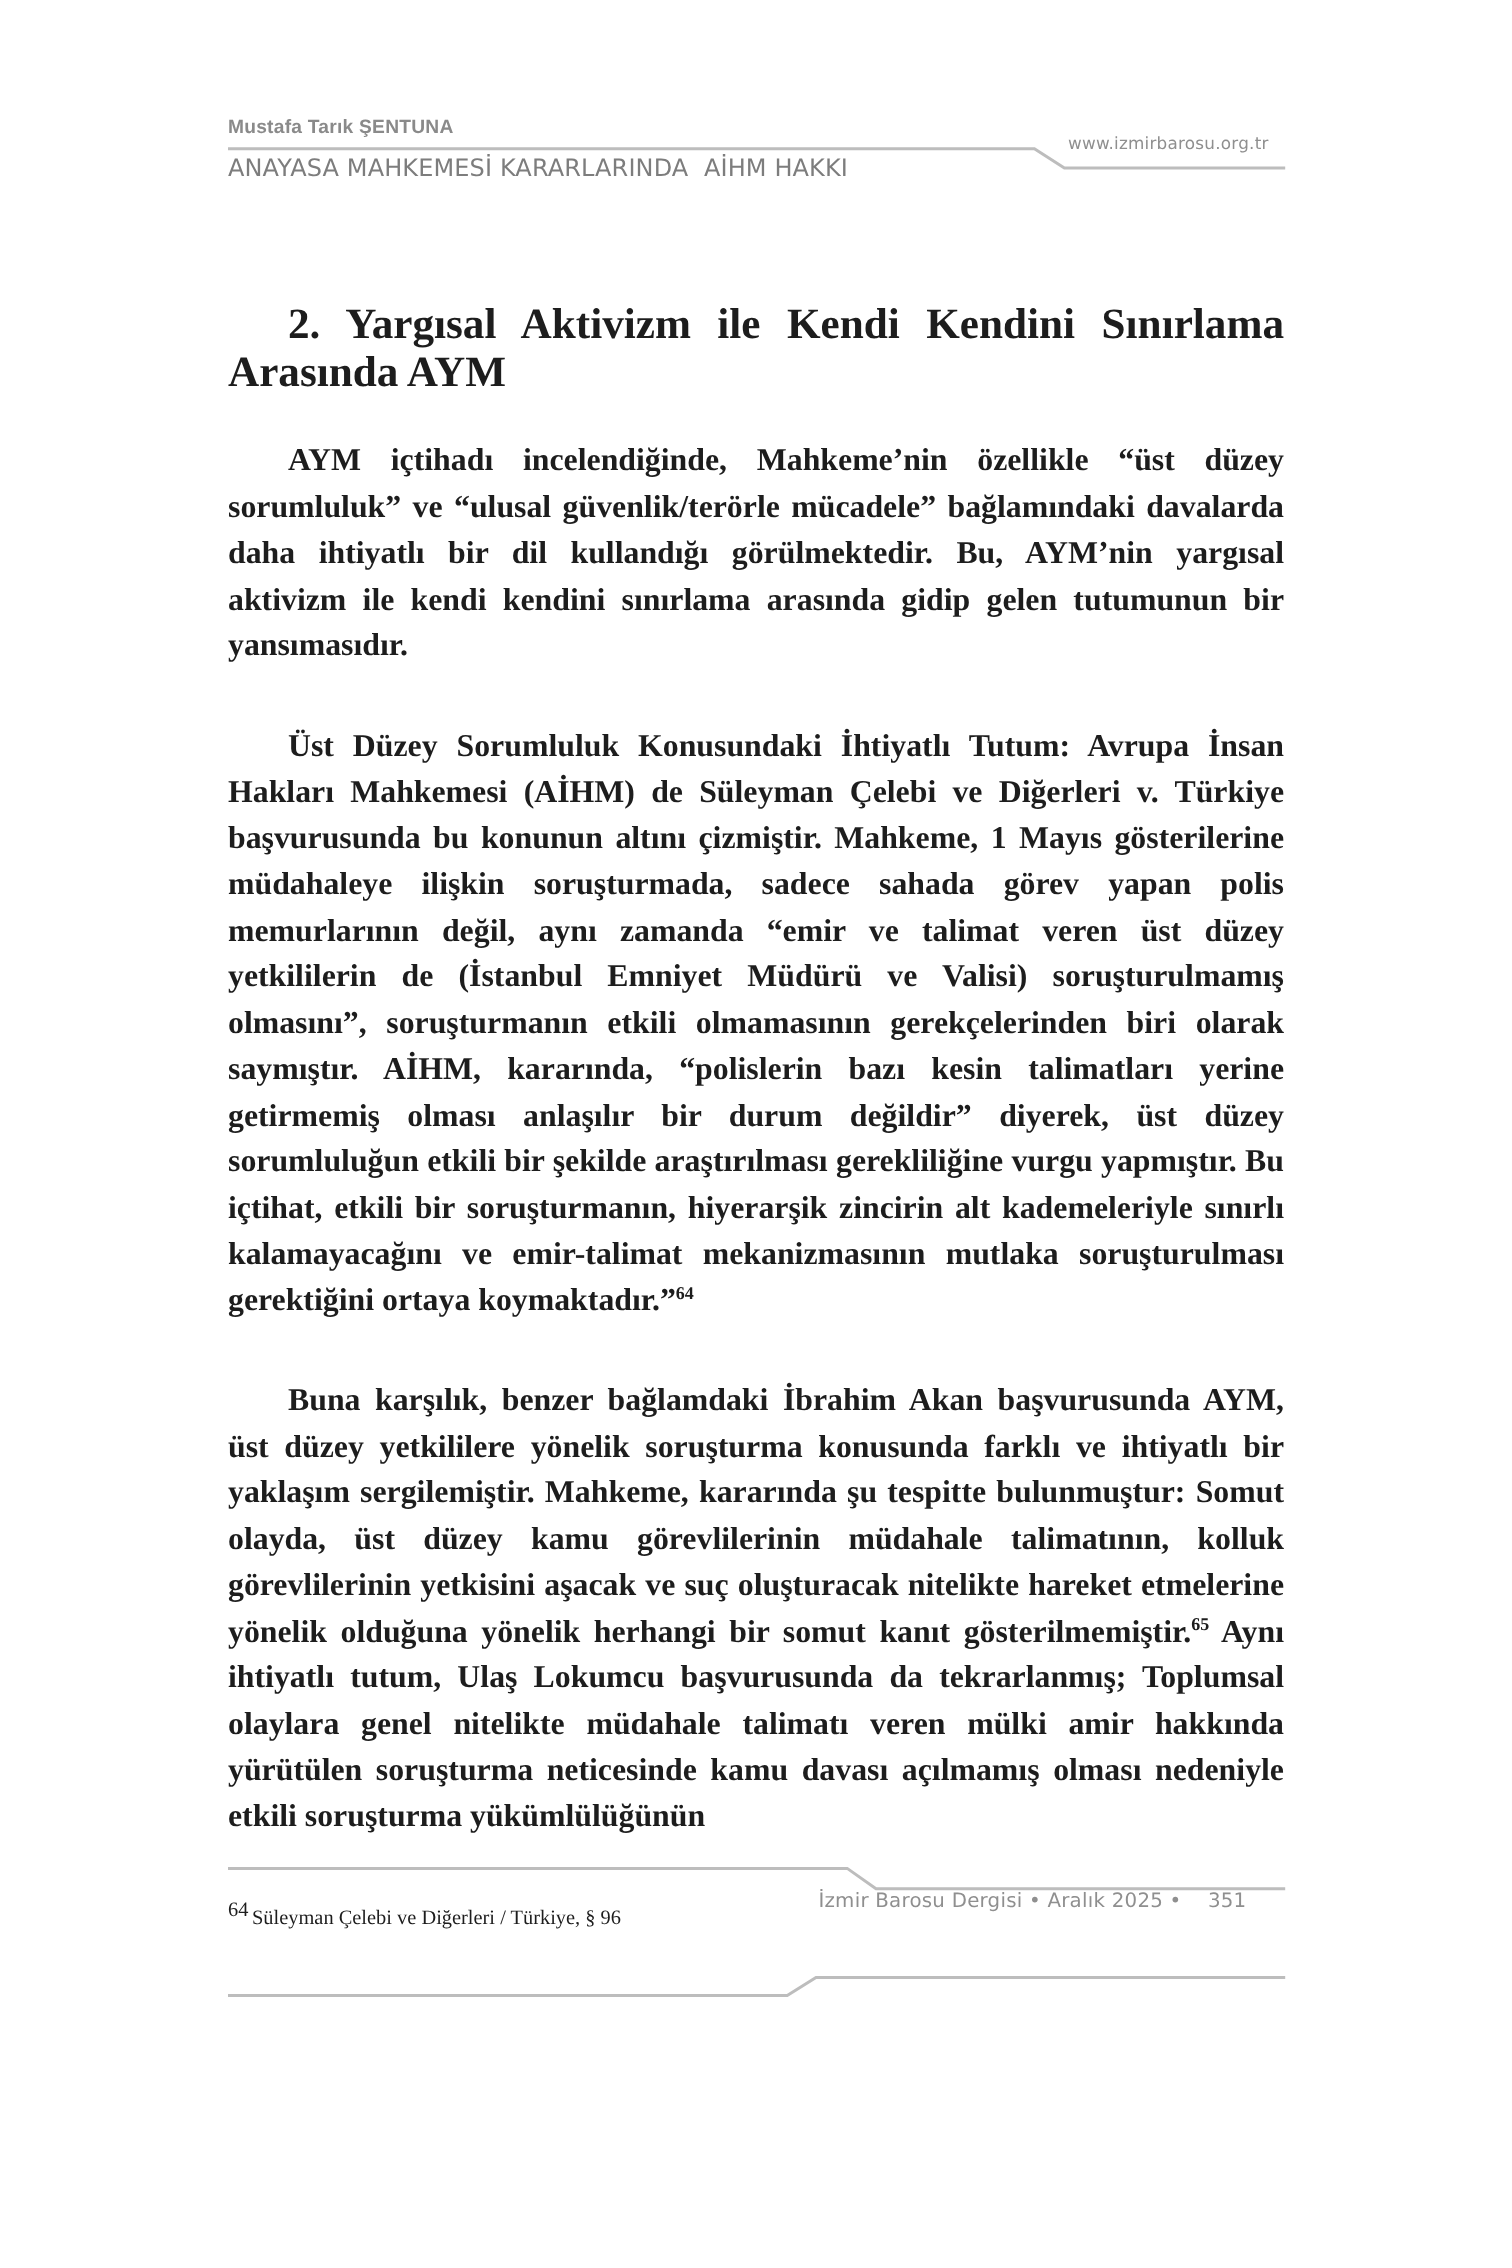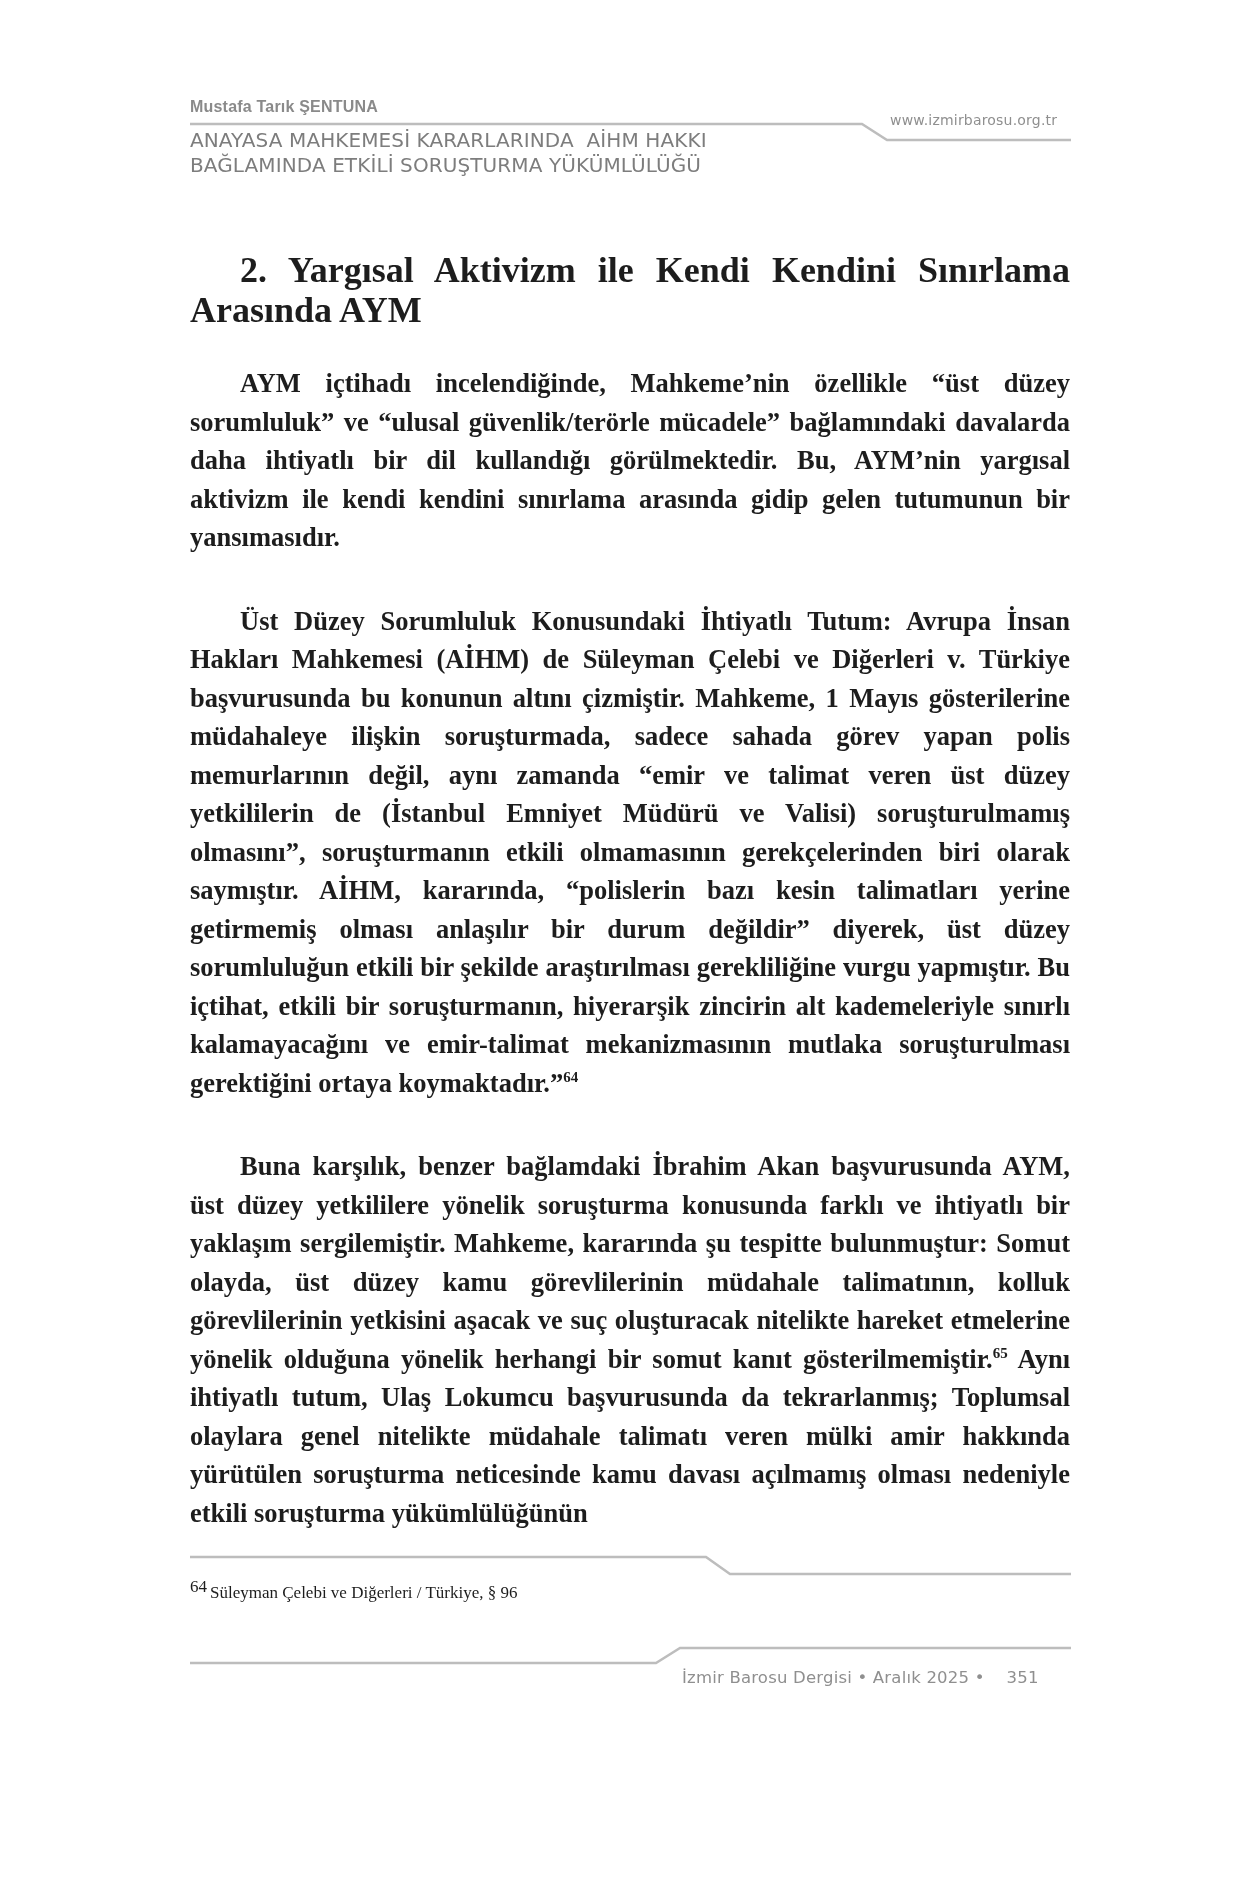--- a/index.html
+++ b/index.html
@@ -12,24 +12,24 @@
   .url { position: absolute; left: 890px; top: 112px; font-family: "DejaVu Sans", sans-serif; font-size: 14px; color: #8f8f8f; letter-spacing: 0.2px; text-align: right; }
 
   svg.rule { position: absolute; left: 0; top: 0; width: 1260px; height: 1890px; pointer-events: none; }
 
   .content { position: absolute; left: 190px; top: 250px; width: 880px; font-family: "Liberation Serif", serif; color: #1d1d1d; }
   .heading { font-weight: bold; font-size: 36px; line-height: 40px; text-align: justify; text-indent: 50px; margin: 0 0 34px 0; }
   .para { font-size: 26.5px; line-height: 38.5px; text-align: justify; text-indent: 50px; margin: 0 0 45px 0; hyphens: manual; font-weight: bold; }
   sup.fnref { font-size: 15px; line-height: 0; vertical-align: super; }
 
   .footnotes { position: absolute; left: 190px; top: 1578px; width: 880px; font-family: "Liberation Serif", serif; color: #1d1d1d; font-size: 17px; }
-  .footnote { line-height: 18px; margin-bottom: 16px; }
+  .footnote { line-height: 28px; margin-bottom: 16px; }
   .fn-num { font-size: 17px; vertical-align: 6px; margin-right: 3px; }
 
-  .footer { position: absolute; left: 682px; top: 1668px; font-family: "DejaVu Sans", sans-serif; font-size: 16.5px; color: #8f8f8f; letter-spacing: 0.2px; white-space: nowrap; }
+  .footer { position: absolute; left: 682px; top: 1574px; font-family: "DejaVu Sans", sans-serif; font-size: 16.5px; color: #8f8f8f; letter-spacing: 0.2px; white-space: nowrap; }
   .footer .pageno { margin-left: 22px; }
 </style>
 </head>
 <body>
 
 <div class="page">
 
   <svg class="rule" viewBox="0 0 1260 1890">
 
     <polyline points="190,124 862,124 887,140 1071,140" fill="none" stroke="#bdbdbd" stroke-width="2.5"></polyline>
@@ -37,21 +37,20 @@
     <polyline points="190,1557 706,1557 730,1574 1071,1574" fill="none" stroke="#bdbdbd" stroke-width="2.5"></polyline>
 
     <polyline points="190,1663 656,1663 680,1648 1071,1648" fill="none" stroke="#bdbdbd" stroke-width="2.5"></polyline>
   </svg>
 
   <div class="running-head">
     <div class="author">Mustafa Tarık ŞENTUNA</div>
   </div>
   <div class="article-title">
     <div style="white-space:pre">ANAYASA MAHKEMESİ KARARLARINDA  AİHM HAKKI</div>
-    <div>BAĞLAMINDA ETKİLİ SORUŞTURMA YÜKÜMLÜLÜĞÜ</div>
   </div>
   <div class="url">www.izmirbarosu.org.tr</div>
 
   <div class="content">
     <h2 class="heading">2. Yargısal Aktivizm ile Kendi Kendini Sınırlama Arasında AYM</h2>
 
     <p class="para"><span>AYM içtihadı incelendiğinde, Mahkeme’nin özellikle “üst düzey sorumluluk” ve “ulusal güvenlik/terörle mücadele” bağlamındaki davalarda daha ihtiyatlı bir dil kullandığı görülmektedir. Bu, AYM’nin yargısal aktivizm ile kendi kendini sınırlama arasında gidip gelen tutumunun bir yansımasıdır.</span></p>
 
     <p class="para"><span>Üst Düzey Sorumluluk Konusundaki İhtiyatlı Tutum:  Avrupa İnsan Hakları Mahkemesi (AİHM) de Süleyman Çelebi ve Diğerleri v. Türkiye başvurusunda bu konunun altını çizmiştir. Mahkeme, 1 Mayıs gösterilerine müdahaleye ilişkin soruşturmada, sadece sahada görev yapan polis memurlarının değil, aynı zamanda “emir ve talimat veren üst düzey yetkililerin de (İstanbul Emniyet Müdürü ve Valisi) soruşturulmamış olmasını”, soruşturmanın etkili olmamasının gerekçelerinden biri olarak saymıştır. AİHM, kararında, “polislerin bazı kesin talimatları yerine getirmemiş olması anlaşılır bir durum değildir” diyerek, üst düzey sorumluluğun etkili bir şekilde araştırılması gerekliliğine vurgu yapmıştır. Bu içtihat, etkili bir soruşturmanın, hiyerarşik zincirin alt kademeleriyle sınırlı kalamayacağını ve emir-talimat mekanizmasının mutlaka soruşturulması gerektiğini ortaya koymaktadır.”</span><sup class="fnref">64</sup></p>
 

